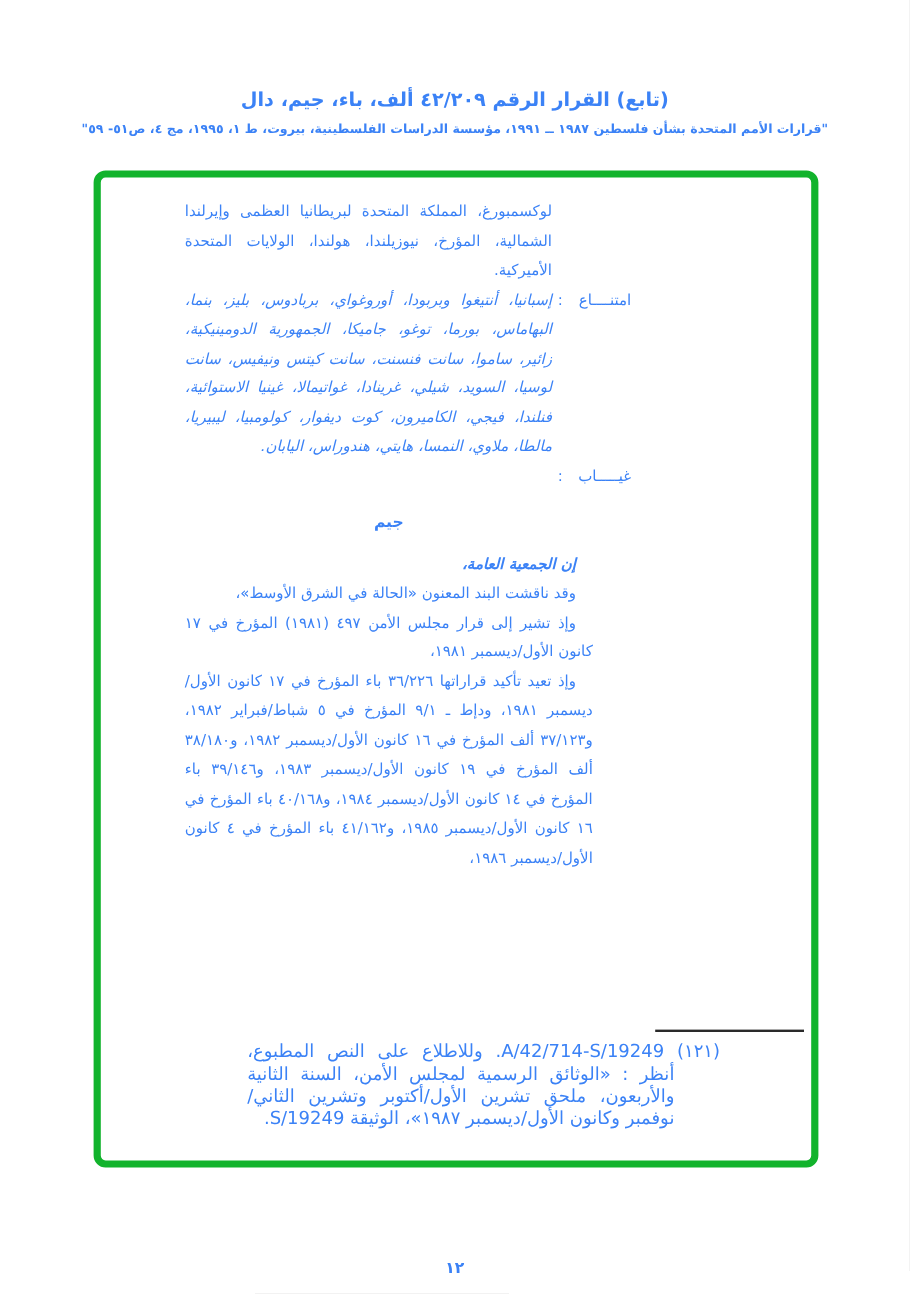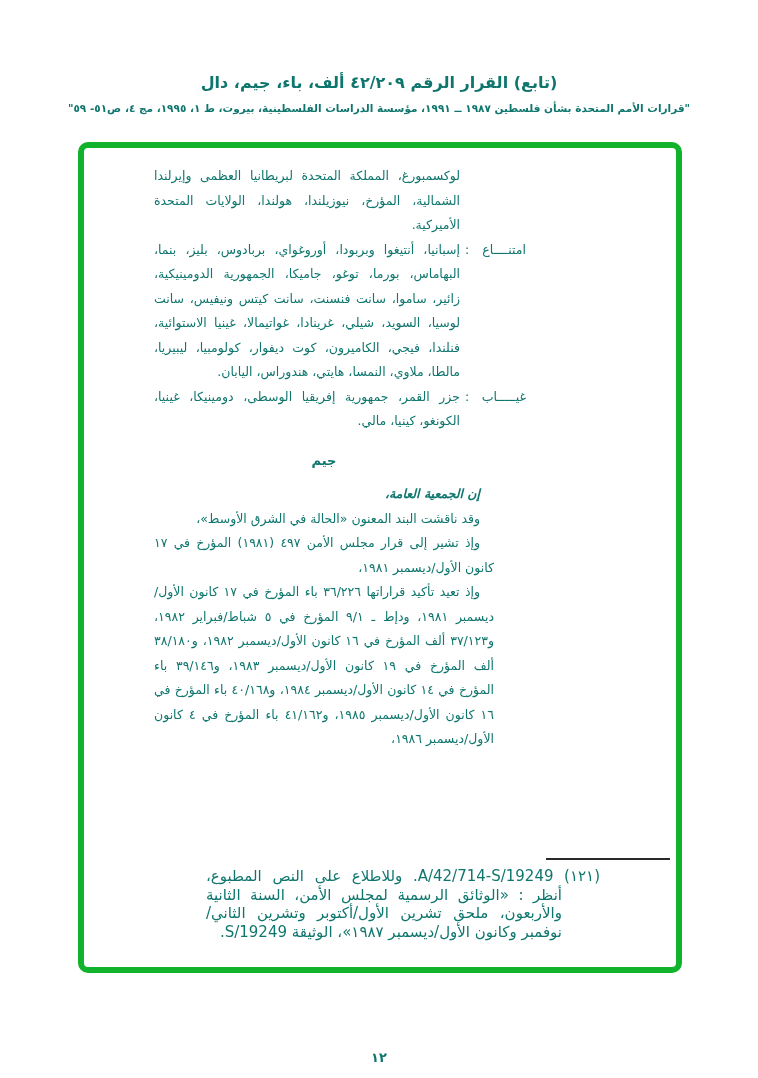--- a/index.html
+++ b/index.html
@@ -1,21 +1,21 @@
 <!DOCTYPE html>
 <html lang="ar"><head>
 <meta charset="utf-8">
 <style>
   html,body { margin:0; padding:0; background:#e8e8e8; }
   .page {
     position:relative; width:758px; height:1078px; margin:0 auto;
     background:#ffffff; overflow:hidden;
     direction:rtl;
     font-family:"DejaVu Sans", sans-serif;
-    color:#0f766e;
+    color:#3b82f6;
   }
   
   .header-title {
     position:absolute; top:73px; left:0; right:0;
     text-align:center; font-size:16px; font-weight:bold; letter-spacing:.2px;
   }
   .header-source {
     position:absolute; top:102px; left:0; right:0;
     text-align:center; font-size:10.5px; font-weight:bold;
   }
@@ -28,21 +28,21 @@
   .box-content {
     position:absolute; top:0; right:0; bottom:0; left:0;
     box-sizing:border-box; padding:16px 150px 0 70px;
     font-size:12.5px; line-height:24.5px; text-align:justify;
   }
   
   .vote-continuation { margin-right:66px; margin-bottom:0; }
   .vote-entry { display:flex; }
   .vote-label { flex:none; width:52px; white-space:nowrap; }
   .vote-colon { flex:none; width:14px; text-align:center; }
-  .vote-text  { flex:1; text-align:justify; }
+  .vote-text  { flex:1; text-align:justify;font-style:italic; }
   
   .section-c { margin-right:32px; }
   .section-heading { text-align:center; font-weight:bold; margin:15px 0 9px; font-size:13px; }
   .opening { margin:0; font-weight:bold; text-indent:14px;font-style:italic; }
   .para { margin:0; text-indent:14px; }
   .lead { font-weight:normal; }
   .fn-ref { font-size:8.5px; vertical-align:super; line-height:0; }
   
   .footnote {
     position:absolute; right:4px; bottom:26px; width:466px;
@@ -79,21 +79,20 @@
 
       <div class="vote-entry">
         <span class="vote-label">امتنــــاع</span>
         <span class="vote-colon">:</span>
         <span class="vote-text">إسبانيا، أنتيغوا وبربودا، أوروغواي، بربادوس، بليز، بنما، البهاماس، بورما، توغو، جاميكا، الجمهورية الدومينيكية، زائير، ساموا، سانت فنسنت، سانت كيتس ونيفيس، سانت لوسيا، السويد، شيلي، غرينادا، غواتيمالا، غينيا الاستوائية، فنلندا، فيجي، الكاميرون، كوت ديفوار، كولومبيا، ليبيريا، مالطا، ملاوي، النمسا، هايتي، هندوراس، اليابان.</span>
       </div>
 
       <div class="vote-entry">
         <span class="vote-label">غيـــــاب</span>
         <span class="vote-colon">:</span>
-        <span class="vote-text">جزر القمر، جمهورية إفريقيا الوسطى، دومينيكا، غينيا، الكونغو، كينيا، مالي.</span>
       </div>
 
       <div class="section-c">
         <div class="section-heading">جيم</div>
 
         <p class="opening">إن الجمعية العامة،</p>
 
         <p class="para"><span class="lead">وقد ناقشت</span><span> البند المعنون «الحالة في الشرق الأوسط»،</span></p>
 
 

